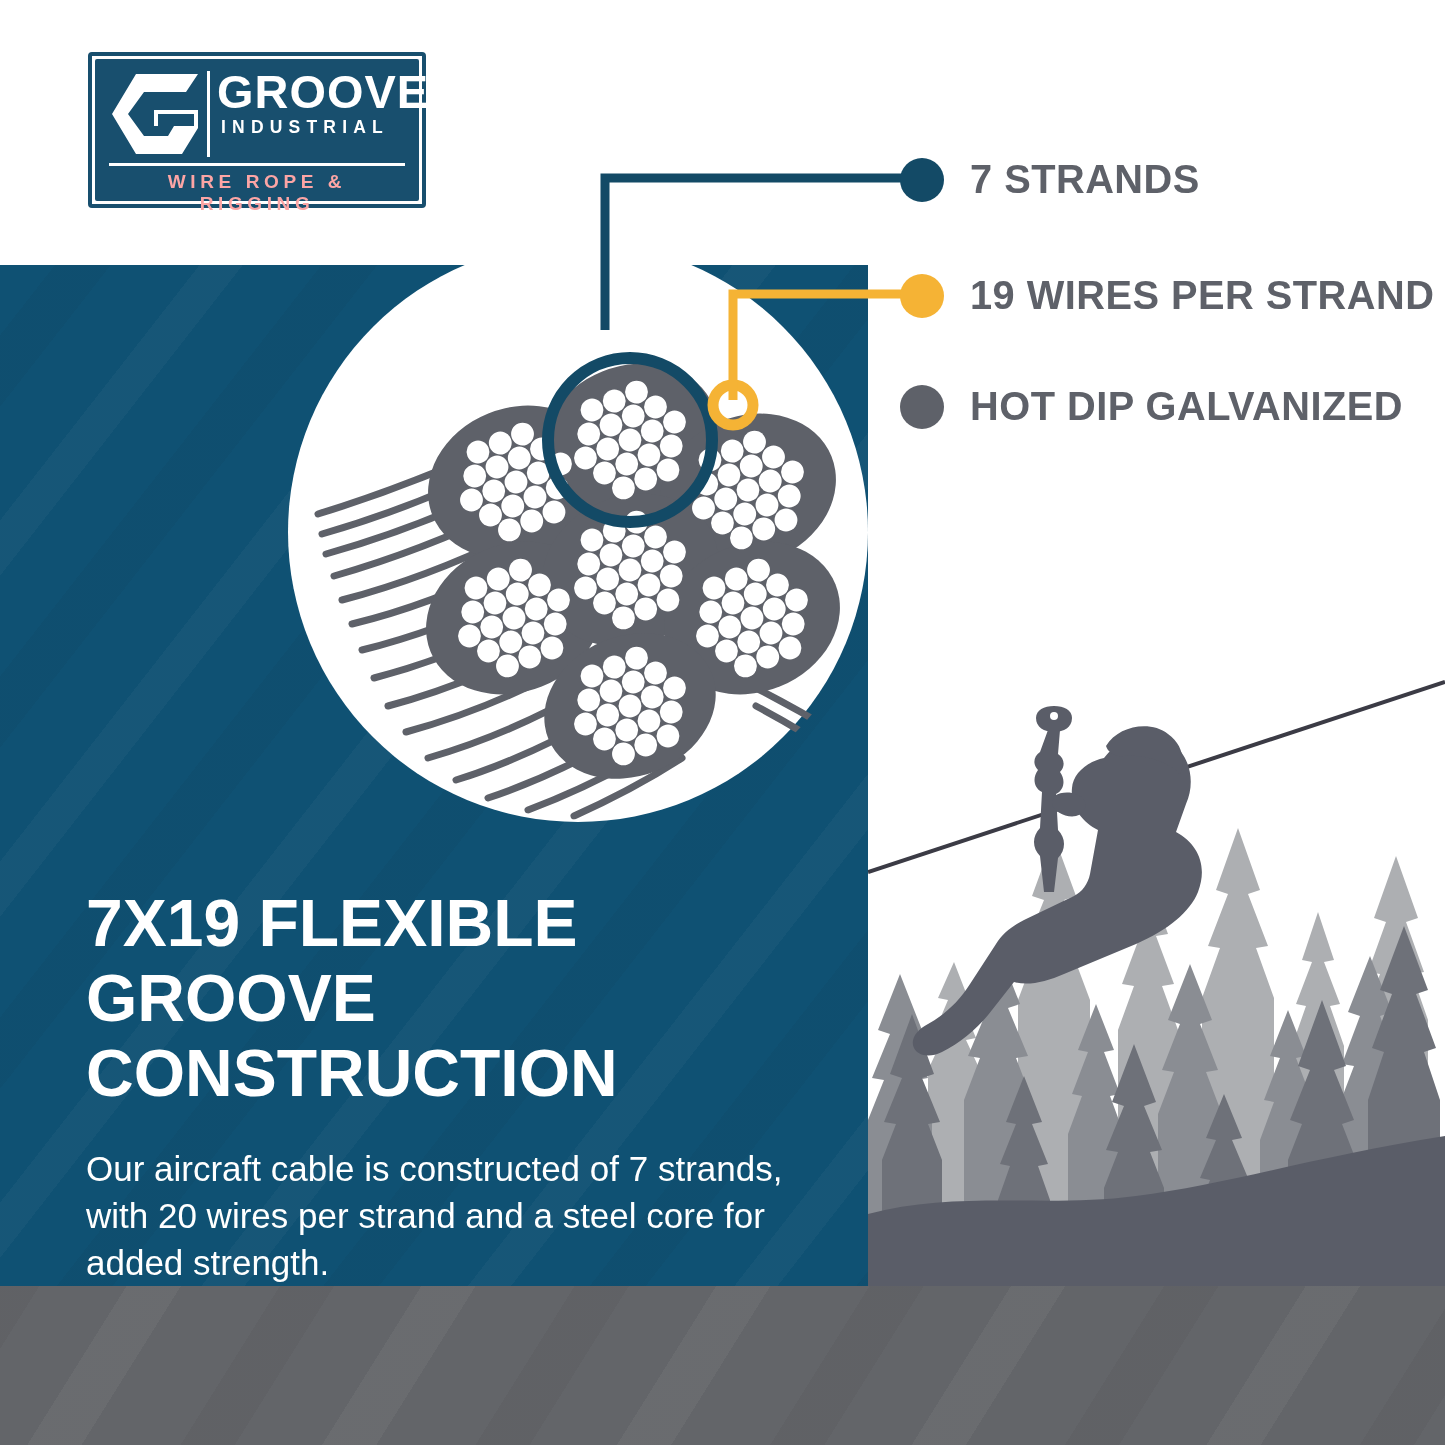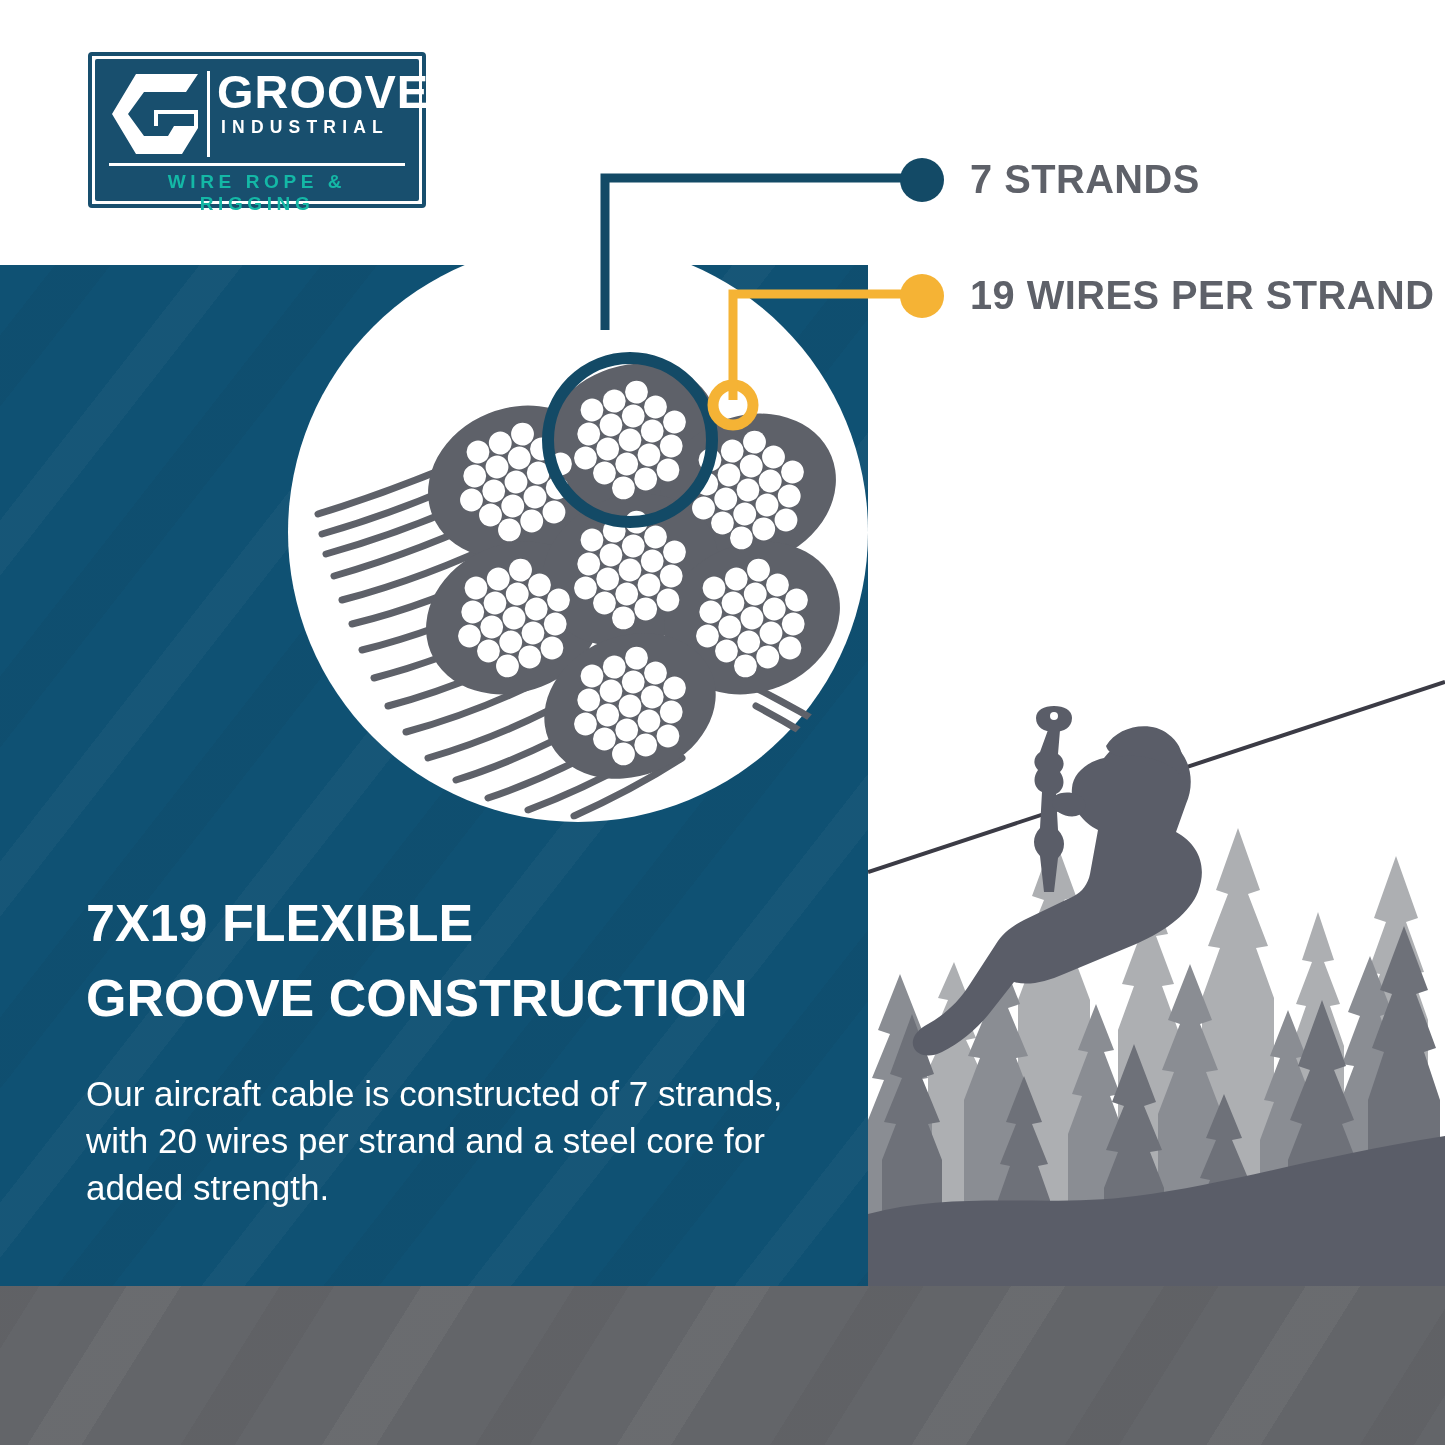--- a/index.html
+++ b/index.html
@@ -11,21 +11,21 @@
   .logo-outer{position:absolute;inset:0;border:4px solid #184F6E;border-radius:4px;}
   .logo-inner{position:absolute;left:7px;top:7px;right:7px;bottom:7px;background:#184F6E;border-radius:2px;}
   .logo-gbox{position:absolute;left:14px;top:12px;width:96px;height:86px;display:flex;align-items:center;justify-content:center;}
   .logo-vline{position:absolute;left:112px;top:12px;width:3px;height:86px;background:#ffffff;}
   .logo-word{position:absolute;left:124px;top:8px;width:192px;color:#ffffff;
        font-size:46px;font-weight:bold;letter-spacing:1px;line-height:50px;
        font-family:"Liberation Sans Narrow","Liberation Sans",sans-serif;transform:scaleX(1.02);}
   .logo-sub{position:absolute;left:126px;top:58px;width:190px;color:#ffffff;font-size:17.5px;
        font-weight:bold;letter-spacing:6.2px;text-align:left;}
   .logo-hline{position:absolute;left:14px;right:14px;top:104px;height:3px;background:#ffffff;}
-  .logo-tag{position:absolute;left:14px;right:14px;top:112px;color:#14b8a6;font-size:19px;font-weight:bold;
+  .logo-tag{position:absolute;left:14px;right:14px;top:112px;color:#fca5a5;font-size:19px;font-weight:bold;
        letter-spacing:4.6px;text-align:center;}
 
   
   #navy-panel{position:absolute;left:0;top:265px;width:868px;height:1021px;background:#0F5173;overflow:hidden;}
   #navy-panel .waves{position:absolute;inset:-20%;
        background:repeating-linear-gradient(128deg,
           rgba(255,255,255,0.030) 0px, rgba(255,255,255,0.030) 34px,
           rgba(255,255,255,0.000) 34px, rgba(255,255,255,0.000) 96px,
           rgba(0,0,0,0.030) 96px, rgba(0,0,0,0.030) 140px,
           rgba(255,255,255,0.000) 140px, rgba(255,255,255,0.000) 210px);}
@@ -43,21 +43,21 @@
   #callout-1{left:900px;top:156px;}
   #callout-2{left:900px;top:272px;}
   #callout-3{left:900px;top:383px;}
   .bullet{width:44px;height:44px;border-radius:50%;margin-right:26px;flex:none;}
   .bullet.navy{background:#134A66;}
   .bullet.orange{background:#F5B335;}
   .bullet.gray{background:#5E6169;}
 
   
   #headline{position:absolute;left:86px;top:886px;width:760px;z-index:4;}
-  #headline h1{margin:0;color:#ffffff;font-size:52px;line-height:75px;font-weight:bold;letter-spacing:0px;
+  #headline h1{margin:0;color:#ffffff;font-size:66px;line-height:75px;font-weight:bold;letter-spacing:0px;
       font-family:"Liberation Sans Narrow","Liberation Sans",sans-serif;transform:scaleX(1.0);}
   #headline p{margin:34px 0 0 0;color:#ffffff;font-size:35px;line-height:47px;font-weight:normal;
       font-family:"Liberation Sans",sans-serif;}
 
   
   #photo{position:absolute;left:868px;top:600px;width:577px;height:686px;overflow:hidden;background:#ffffff;}
 
   
   #bottom-band{position:absolute;left:0;top:1286px;width:1445px;height:159px;background:#636569;overflow:hidden;}
   #bottom-band .stripes{position:absolute;inset:-30%;
@@ -181,20 +181,24 @@
   </svg>
 
   <div class="callout" id="callout-1">
     <span class="bullet navy"></span>
     <span class="label">7 STRANDS</span>
   </div>
   <div class="callout" id="callout-2">
     <span class="bullet orange"></span>
     <span class="label">19 WIRES PER STRAND</span>
   </div>
+  <div class="callout" id="callout-3">
+    <span class="bullet gray"></span>
+    <span class="label">HOT DIP GALVANIZED</span>
+  </div>
 
   <svg id="photo" viewBox="0 0 577 686" preserveAspectRatio="xMidYMid slice">
     <rect x="0" y="0" width="577" height="686" fill="#ffffff"></rect>
 
     <path d="M0 272 L577 82" fill="none" stroke="#3B3B45" stroke-width="4"></path>
 
     <g fill="#ADAFB2">
       <path d="M60 686 L60 470 L74 440 L64 438 L80 400 L70 398 L86 362 L100 398 L92 400 L108 438 L98 440 L112 470 L112 686 Z"></path>
       <path d="M150 686 L150 400 L168 352 L156 350 L176 300 L164 296 L186 236 L208 296 L196 300 L216 350 L204 352 L222 400 L222 686 Z"></path>
       <path d="M250 686 L250 430 L266 386 L254 384 L272 336 L260 334 L280 278 L300 334 L288 336 L306 384 L294 386 L310 430 L310 686 Z"></path>

